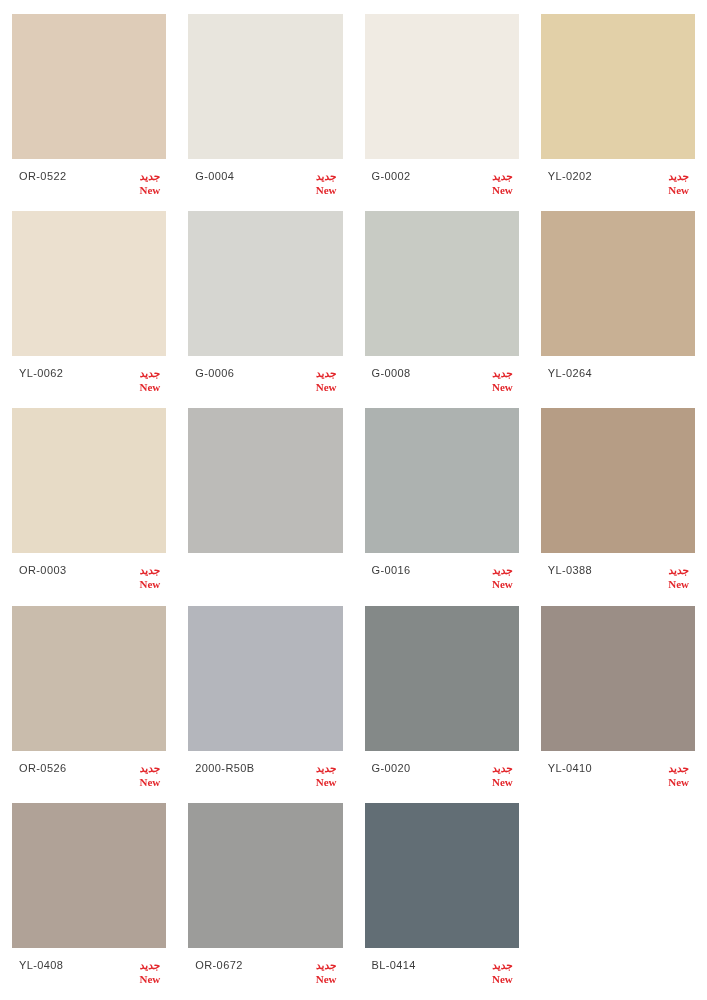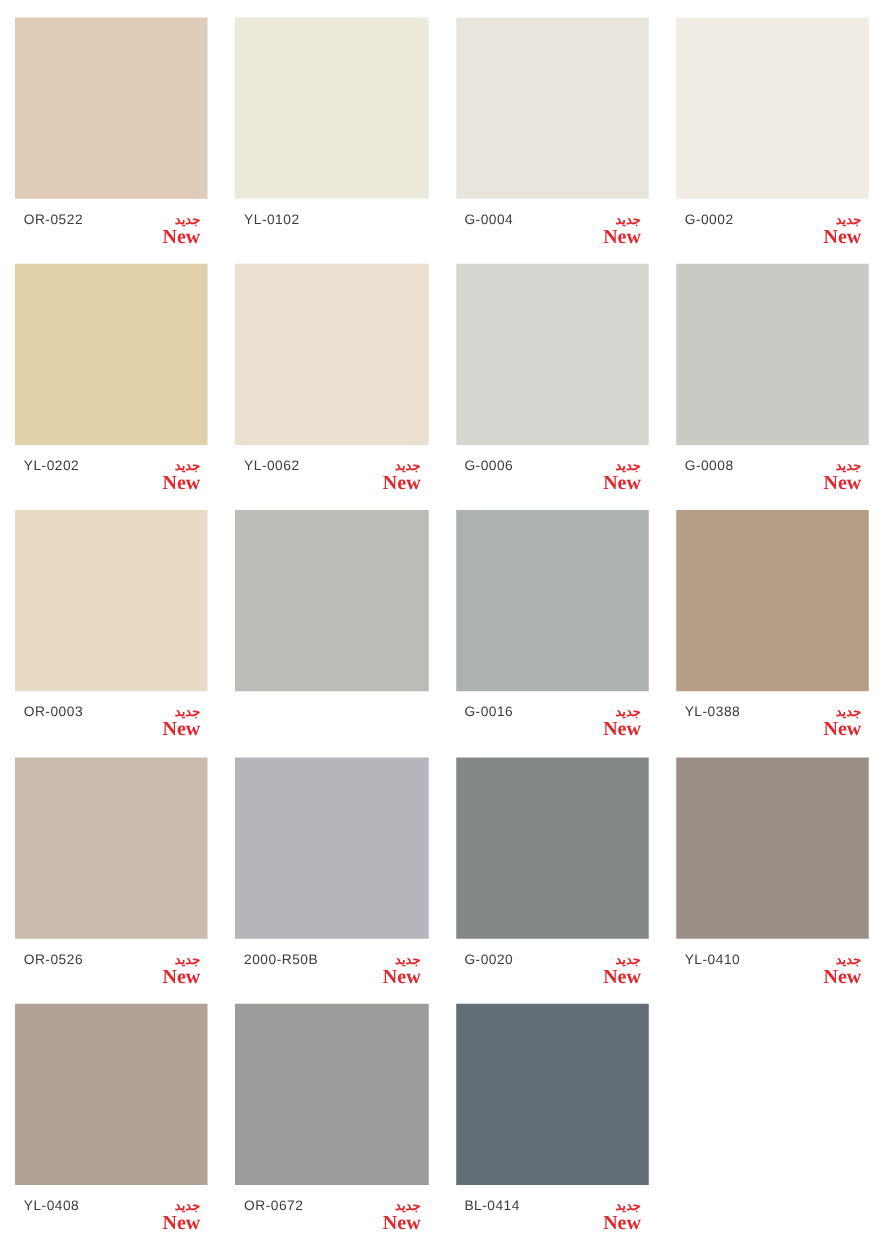--- a/index.html
+++ b/index.html
@@ -58,21 +58,21 @@
     font-family: Liberation Serif, serif;
   }
   .badge-ar {
     font-size: 10.5px;
     font-weight: bold;
     color: #e3262b;
     direction: rtl;
     line-height: 13px;
   }
   .badge-en {
-    font-size: 16px;
+    font-size: 11px;
     font-weight: bold;
     color: #e3262b;
     line-height: 14px;
   }
   .badge.is-hidden { visibility: hidden; }
 </style>
 </head>
 <body>
 
 <div class="catalog">
@@ -80,84 +80,84 @@
       <div class="swatch-chip" style="background: rgb(222, 204, 184);"></div>
       <div class="swatch-meta">
         <span class="swatch-code">OR-0522</span>
         <span class="badge">
           <span class="badge-ar">جديد</span>
           <span class="badge-en">New</span>
         </span>
       </div>
     </div>
     <div class="swatch-cell">
-      <div class="swatch-chip" style="background: rgb(235, 234, 218);"></div>
-      <div class="swatch-meta">
-        <span class="swatch-code">YL-0102</span>
+      <div class="swatch-chip" style="background: rgb(232, 229, 221);"></div>
+      <div class="swatch-meta">
+        <span class="swatch-code">G-0004</span>
+        <span class="badge">
+          <span class="badge-ar">جديد</span>
+          <span class="badge-en">New</span>
+        </span>
+      </div>
+    </div>
+    <div class="swatch-cell">
+      <div class="swatch-chip" style="background: rgb(240, 235, 227);"></div>
+      <div class="swatch-meta">
+        <span class="swatch-code">G-0002</span>
+        <span class="badge">
+          <span class="badge-ar">جديد</span>
+          <span class="badge-en">New</span>
+        </span>
+      </div>
+    </div>
+    <div class="swatch-cell">
+      <div class="swatch-chip" style="background: rgb(226, 208, 168);"></div>
+      <div class="swatch-meta">
+        <span class="swatch-code">YL-0202</span>
+        <span class="badge">
+          <span class="badge-ar">جديد</span>
+          <span class="badge-en">New</span>
+        </span>
+      </div>
+    </div>
+    <div class="swatch-cell">
+      <div class="swatch-chip" style="background: rgb(235, 224, 207);"></div>
+      <div class="swatch-meta">
+        <span class="swatch-code">YL-0062</span>
+        <span class="badge">
+          <span class="badge-ar">جديد</span>
+          <span class="badge-en">New</span>
+        </span>
+      </div>
+    </div>
+    <div class="swatch-cell">
+      <div class="swatch-chip" style="background: rgb(214, 214, 209);"></div>
+      <div class="swatch-meta">
+        <span class="swatch-code">G-0006</span>
+        <span class="badge">
+          <span class="badge-ar">جديد</span>
+          <span class="badge-en">New</span>
+        </span>
+      </div>
+    </div>
+    <div class="swatch-cell">
+      <div class="swatch-chip" style="background: rgb(200, 203, 196);"></div>
+      <div class="swatch-meta">
+        <span class="swatch-code">G-0008</span>
+        <span class="badge">
+          <span class="badge-ar">جديد</span>
+          <span class="badge-en">New</span>
+        </span>
+      </div>
+    </div>
+    <div class="swatch-cell">
+      <div class="swatch-chip" style="background: rgb(200, 176, 148);"></div>
+      <div class="swatch-meta">
+        <span class="swatch-code">YL-0264</span>
         <span class="badge is-hidden">
-          <span class="badge-ar">جديد</span>
-          <span class="badge-en">New</span>
-        </span>
-      </div>
-    </div>
-    <div class="swatch-cell">
-      <div class="swatch-chip" style="background: rgb(232, 229, 221);"></div>
-      <div class="swatch-meta">
-        <span class="swatch-code">G-0004</span>
-        <span class="badge">
-          <span class="badge-ar">جديد</span>
-          <span class="badge-en">New</span>
-        </span>
-      </div>
-    </div>
-    <div class="swatch-cell">
-      <div class="swatch-chip" style="background: rgb(240, 235, 227);"></div>
-      <div class="swatch-meta">
-        <span class="swatch-code">G-0002</span>
-        <span class="badge">
-          <span class="badge-ar">جديد</span>
-          <span class="badge-en">New</span>
-        </span>
-      </div>
-    </div>
-    <div class="swatch-cell">
-      <div class="swatch-chip" style="background: rgb(226, 208, 168);"></div>
-      <div class="swatch-meta">
-        <span class="swatch-code">YL-0202</span>
-        <span class="badge">
-          <span class="badge-ar">جديد</span>
-          <span class="badge-en">New</span>
-        </span>
-      </div>
-    </div>
-    <div class="swatch-cell">
-      <div class="swatch-chip" style="background: rgb(235, 224, 207);"></div>
-      <div class="swatch-meta">
-        <span class="swatch-code">YL-0062</span>
-        <span class="badge">
-          <span class="badge-ar">جديد</span>
-          <span class="badge-en">New</span>
-        </span>
-      </div>
-    </div>
-    <div class="swatch-cell">
-      <div class="swatch-chip" style="background: rgb(214, 214, 209);"></div>
-      <div class="swatch-meta">
-        <span class="swatch-code">G-0006</span>
-        <span class="badge">
-          <span class="badge-ar">جديد</span>
-          <span class="badge-en">New</span>
-        </span>
-      </div>
-    </div>
-    <div class="swatch-cell">
-      <div class="swatch-chip" style="background: rgb(200, 203, 196);"></div>
-      <div class="swatch-meta">
-        <span class="swatch-code">G-0008</span>
-        <span class="badge">
           <span class="badge-ar">جديد</span>
           <span class="badge-en">New</span>
         </span>
       </div>
     </div>
     <div class="swatch-cell">
       <div class="swatch-chip" style="background: rgb(231, 219, 198);"></div>
       <div class="swatch-meta">
         <span class="swatch-code">OR-0003</span>
         <span class="badge">

